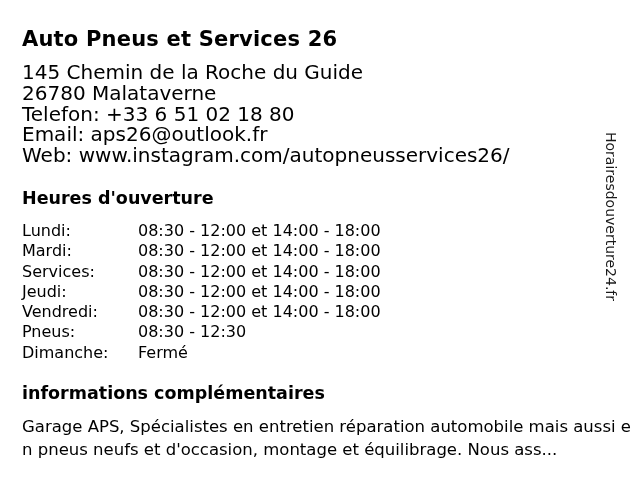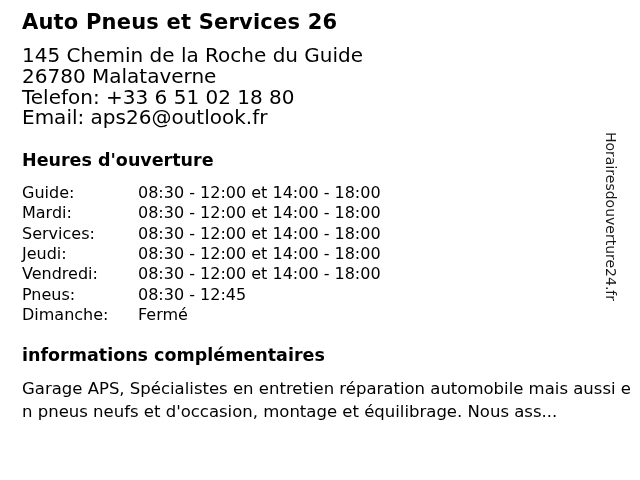--- a/index.html
+++ b/index.html
@@ -12,21 +12,21 @@
     height: 480px;
     font-family: "DejaVu Sans", "Liberation Sans", sans-serif;
     color: #000000;
     overflow: hidden;
   }
   .page {
     position: relative;
     width: 624px;
     height: 480px;
     box-sizing: border-box;
-    padding: 9px 0 0 22px;
+    padding: 26px 0 0 22px;
   }
   .business-name {
     margin: 0;
     font-size: 21px;
     line-height: 26px;
     font-weight: bold;
     letter-spacing: 0.2px;
   }
   .contact-block {
     margin-top: 10px;
@@ -77,48 +77,49 @@
 
 <div class="page">
 
   <h1 class="business-name">Auto Pneus et Services 26</h1>
 
   <div class="contact-block">
     <div class="contact-line">145 Chemin de la Roche du Guide</div>
     <div class="contact-line">26780 Malataverne</div>
     <div class="contact-line"><span>Telefon:</span> <span>+33 6 51 02 18 80</span></div>
     <div class="contact-line"><span>Email:</span> <span>aps26@outlook.fr</span></div>
+    <div class="contact-line"><span>Web:</span> <span>www.instagram.com/autopneusservices26/</span></div>
   </div>
 
   <h2 class="section-heading hours-heading">Heures d'ouverture</h2>
 
   <div class="hours-table">
     <div class="hours-row">
-      <span class="hours-day">Guide:</span>
+      <span class="hours-day">Lundi:</span>
       <span class="hours-value">08:30 - 12:00 et 14:00 - 18:00</span>
     </div>
     <div class="hours-row">
       <span class="hours-day">Mardi:</span>
       <span class="hours-value">08:30 - 12:00 et 14:00 - 18:00</span>
     </div>
     <div class="hours-row">
       <span class="hours-day">Services:</span>
       <span class="hours-value">08:30 - 12:00 et 14:00 - 18:00</span>
     </div>
     <div class="hours-row">
       <span class="hours-day">Jeudi:</span>
       <span class="hours-value">08:30 - 12:00 et 14:00 - 18:00</span>
     </div>
     <div class="hours-row">
       <span class="hours-day">Vendredi:</span>
       <span class="hours-value">08:30 - 12:00 et 14:00 - 18:00</span>
     </div>
     <div class="hours-row">
       <span class="hours-day">Pneus:</span>
-      <span class="hours-value">08:30 - 12:45</span>
+      <span class="hours-value">08:30 - 12:30</span>
     </div>
     <div class="hours-row">
       <span class="hours-day">Dimanche:</span>
       <span class="hours-value">Fermé</span>
     </div>
   </div>
 
   <h2 class="section-heading info-heading">informations complémentaires</h2>
 
   <p class="info-text">Garage APS, Spécialistes en entretien réparation automobile mais aussi en pneus neufs et d'occasion, montage et équilibrage. Nous ass...</p>

